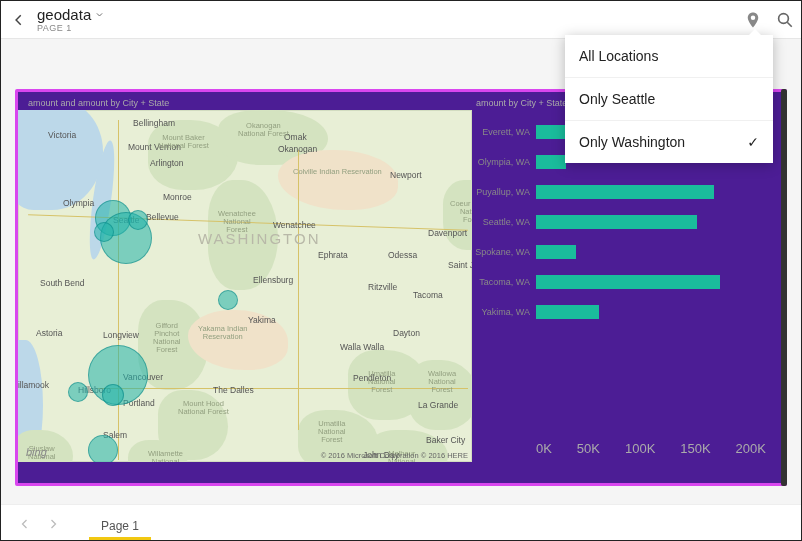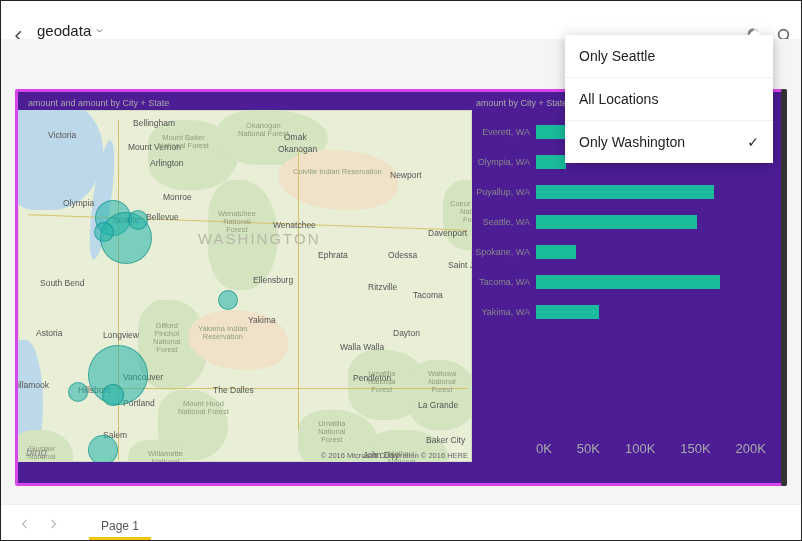--- a/index.html
+++ b/index.html
@@ -1,19 +1,19 @@
 <!DOCTYPE html>
 <html><head>
 <meta charset="utf-8">
 <style>
   * { box-sizing: border-box; margin: 0; padding: 0; }
   html, body { width: 802px; height: 541px; font-family: "Segoe UI", Arial, sans-serif; background: #fff; overflow: hidden; }
   .frame { position: relative; width: 802px; height: 541px; border: 1px solid #222; }
   
-  .header { position: absolute; left: 0; right: 0; top: 16px; height: 38px; border-bottom: 1px solid #e6e6e6; display: flex; align-items: center; }
+  .header { position: absolute; left: 0; right: 0; top: 0; height: 38px; border-bottom: 1px solid #e6e6e6; display: flex; align-items: center; }
   .back-chevron { width: 36px; display:flex; align-items:center; justify-content:center; cursor:pointer;}
   .title-block { display:flex; flex-direction:column; }
   .title-row { display:flex; align-items:center; font-size:15px; font-weight:400; color:#222; gap:4px;}
   .title-sub { font-size:9px; color:#888; letter-spacing:0.5px; }
   .header-right { position:absolute; right:6px; top:0; height:38px; display:flex; align-items:center; gap:12px; }
   .hicon { width:20px; height:20px; display:flex; align-items:center; justify-content:center; color:#888; cursor:pointer;}
   
   .canvas { position:absolute; left:0; right:0; top:38px; bottom:36px; background:#f5f5f5; }
   .report { position:absolute; left:14px; right:14px; top:50px; bottom:18px; background:#4c1d95; border:3px solid #d946ef; border-radius:2px; }
   .canvas::after { content:""; position:absolute; right:14px; top:50px; bottom:18px; width:6px; background:#333; border-radius:2px; }
@@ -83,24 +83,24 @@
             <circle cx="10" cy="10" r="6.5"></circle>
             <line x1="15" y1="15" x2="21" y2="21"></line>
           </svg>
     </div>
   </div>
 </div>
 
 <div class="dropdown-caret"></div>
 <div class="dropdown">
   <div class="dd-item">
+    <span>All Locations</span>
+  </div>
+  <div class="dd-item">
     <span>Only Seattle</span>
-  </div>
-  <div class="dd-item">
-    <span>All Locations</span>
   </div>
   <div class="dd-item">
     <span>Only Washington</span>
     <span class="dd-check">✓</span>
   </div>
 </div>
 <div class="highlight" style="right:26px; top:118px; width:212px; height:42px;"></div>
 
 <div class="canvas">
   <div class="report">

